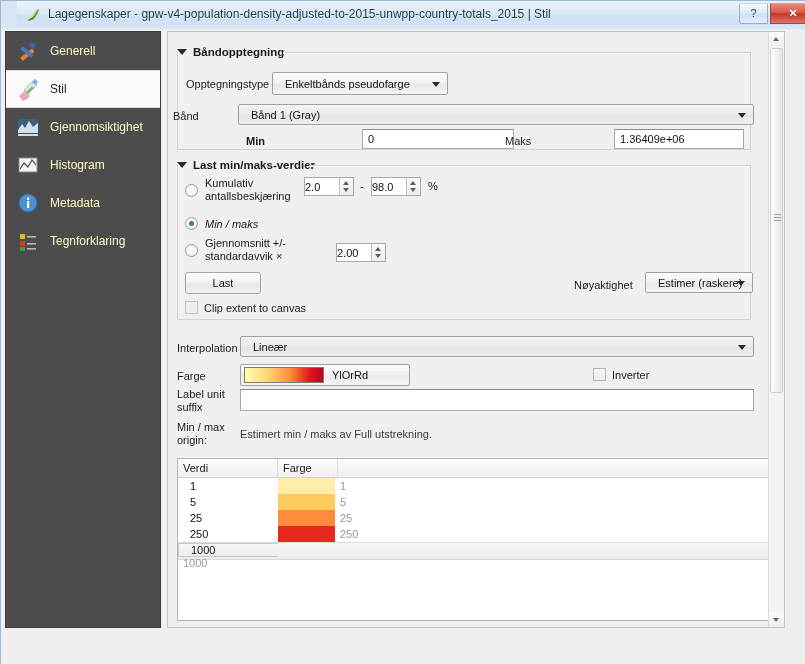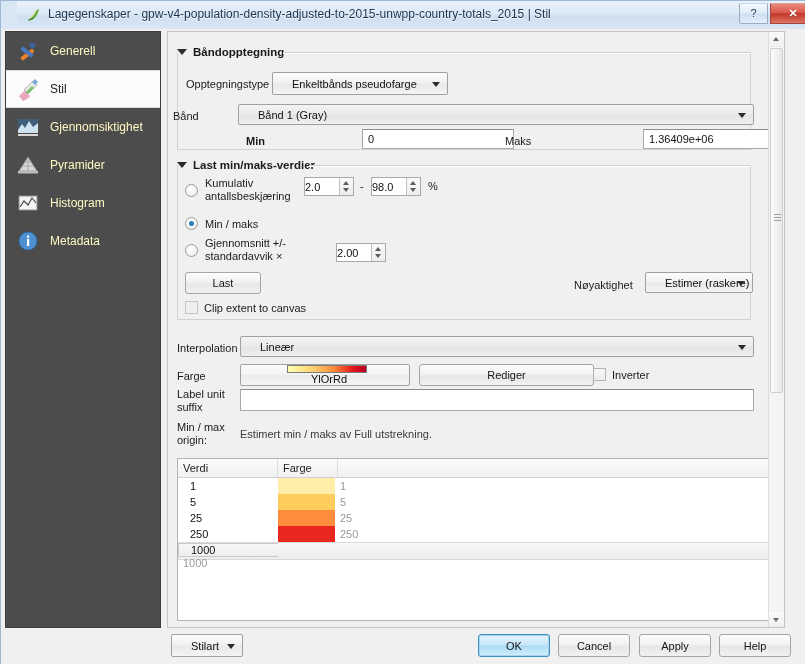--- a/index.html
+++ b/index.html
@@ -201,21 +201,21 @@
   .lbl.dim { color: #3a3a3a; }
 
   .combo {
     position: absolute;
     box-sizing: border-box;
     border: 1px solid #a0a0a0;
     border-radius: 2px;
     background: linear-gradient(to bottom, #fcfcfc 0%, #f2f2f2 45%, #e9e9e9 55%, #f4f4f4 100%);
     font-size: 11px;
     color: #111;
-    padding-left: 19px;
+    padding-left: 12px;
     display: flex; align-items: center;
     cursor: default;
   }
   .combo .carat {
     position: absolute; right: 7px; top: 50%;
     margin-top: -2px;
     width: 0; height: 0;
     border-left: 4px solid transparent;
     border-right: 4px solid transparent;
     border-top: 5px solid #2b2b2b;
@@ -308,21 +308,20 @@
 
   
   .ramp-combo {
     position: absolute;
     box-sizing: border-box;
     border: 1px solid #a0a0a0;
     border-radius: 2px;
     background: linear-gradient(to bottom, #fcfcfc 0%, #f1f1f1 50%, #eaeaea 52%, #f5f5f5 100%);
     display: flex; align-items: center;
     cursor: default;
-    flex-direction: column;
   }
   .ramp-swatch {
     width: 80px; height: 16px;
     margin-left: 3px;
     border: 1px solid #7a7a7a;
     box-sizing: border-box;
   }
   .ramp-name {
     margin-left: 8px;
     font-size: 11px;
@@ -434,47 +433,49 @@
 
       <div class="side-item">
         <svg class="side-icon" viewBox="0 0 26 26">
           <rect x="3" y="5" width="20" height="14" fill="#3f5f7a"></rect>
           <path d="M3 16 l4 -6 3 4 4 -7 4 6 5 -4 v10 H3 z" fill="#cfe2ef"></path>
           <rect x="3" y="20" width="20" height="2" fill="#d8d8d8"></rect>
         </svg>
         <span>Gjennomsiktighet</span>
       </div>
 
-      <div class="side-item">
-        <svg class="side-icon" viewBox="0 0 26 26">
-          <path d="M13 5 L22 19 H4 Z" fill="#d7d7d7" stroke="#8e8e8e" stroke-width="0.8"></path>
-          <path d="M13 5 L13 19" stroke="#9a9a9a" stroke-width="0.7"></path>
-          <path d="M7 14 h12 M9.5 10 h7" stroke="#9a9a9a" stroke-width="0.7"></path>
-          <rect x="3" y="19" width="20" height="2.5" fill="#bdbdbd"></rect>
-        </svg>
-        <span>Pyramider</span>
-      </div>
 
       <div class="side-item">
         <svg class="side-icon" viewBox="0 0 26 26">
           <rect x="4" y="6" width="18" height="14" fill="#f4f4f4" stroke="#8e8e8e" stroke-width="1"></rect>
           <polyline points="5,17 9,11 13,15 17,8 21,13" fill="none" stroke="#4a4a4a" stroke-width="1.2"></polyline>
         </svg>
         <span>Histogram</span>
       </div>
 
       <div class="side-item">
         <svg class="side-icon" viewBox="0 0 26 26">
           <circle cx="13" cy="13" r="9" fill="#4e90d0" stroke="#2f6ca8" stroke-width="1"></circle>
           <rect x="12" y="11" width="2.2" height="7" fill="#ffffff"></rect>
           <rect x="12" y="7.5" width="2.2" height="2.3" fill="#ffffff"></rect>
         </svg>
         <span>Metadata</span>
       </div>
 
+      <div class="side-item">
+        <svg class="side-icon" viewBox="0 0 26 26">
+          <rect x="5" y="6" width="5" height="5" fill="#e8b51e"></rect>
+          <rect x="5" y="13" width="5" height="5" fill="#d63b22"></rect>
+          <rect x="5" y="19" width="5" height="4" fill="#3f9b3f"></rect>
+          <rect x="12" y="8" width="9" height="1.6" fill="#b6b6b6"></rect>
+          <rect x="12" y="15" width="9" height="1.6" fill="#b6b6b6"></rect>
+          <rect x="12" y="20" width="9" height="1.6" fill="#b6b6b6"></rect>
+        </svg>
+        <span>Tegnforklaring</span>
+      </div>
     </div>
 
     <div class="main-panel">
       <div class="scroll-area">
 
         <div class="group-head" style="left:9px; top:14px;">
           <span class="tri"></span>
           <span>Båndopptegning</span>
         </div>
         <div class="grp-rule" style="left:115px; top:20px; width:468px;"></div>
@@ -490,21 +491,21 @@
         <div class="combo flat" style="left:70px; top:72px; width:516px; height:21px;">
           <span>Bånd 1 (Gray)</span>
           <span class="carat"></span>
         </div>
 
         <div class="lbl" style="left:78px; top:103px;font-weight:bold;">Min</div>
         <div class="field" style="left:194px; top:97px; width:152px; height:20px;">
           <span>0</span>
         </div>
         <div class="lbl" style="left:337px; top:103px;">Maks</div>
-        <div class="field" style="left:475px; top:97px; width:130px; height:20px;">
+        <div class="field" style="left:446px; top:97px; width:130px; height:20px;">
           <span>1.36409e+06</span>
         </div>
 
         <div class="group-head" style="left:9px; top:127px;">
           <span class="tri"></span>
           <span>Last min/maks-verdier</span>
         </div>
         <div class="grp-rule" style="left:141px; top:133px; width:442px;"></div>
         <div class="grp-box" style="left:9px; top:133px; width:574px; height:155px;"></div>
 
@@ -522,21 +523,21 @@
         <div class="spin" style="left:203px; top:145px; width:50px; height:19px;">
           <span>98.0</span>
           <span class="spin-btns">
               <i class="u"></i>
               <i class="d"></i>
             </span>
         </div>
         <div class="lbl" style="left:260px; top:148px;">%</div>
 
         <div class="radio on" style="left:17px; top:185px;"></div>
-        <div class="lbl" style="left:37px; top:186px;">Min / maks</div>
+        <div class="lbl" style="left:37px; top:186px;font-style:italic;">Min / maks</div>
 
         <div class="radio" style="left:17px; top:212px;"></div>
         <div class="lbl" style="left:37px; top:205px;">Gjennomsnitt +/-
 standardavvik ×</div>
         <div class="spin" style="left:136px; top:211px; width:50px; height:19px;margin-left:32px;">
           <span>2.00</span>
           <span class="spin-btns">
               <i class="u"></i>
               <i class="d"></i>
             </span>
@@ -557,21 +558,20 @@
           <span>Lineær</span>
           <span class="carat"></span>
         </div>
 
         <div class="lbl" style="left:9px; top:338px;">Farge</div>
         <div class="ramp-combo" style="left:72px; top:332px; width:170px; height:22px;">
           <span class="ramp-swatch" id="ramp-swatch" style="background: linear-gradient(to right, rgb(255, 255, 178) 0%, rgb(254, 217, 118) 28%, rgb(253, 141, 60) 58%, rgb(227, 26, 28) 82%, rgb(189, 0, 38) 100%);"></span>
           <span class="ramp-name">YlOrRd</span>
           <span class="carat"></span>
         </div>
-        <div class="btn" style="left:251px; top:332px; width:175px; height:22px;">Rediger</div>
         <div class="chk" style="left:425px; top:336px;"></div>
         <div class="lbl" style="left:444px; top:337px;">Inverter</div>
 
         <div class="lbl" style="left:9px; top:356px;">Label unit
 suffix</div>
         <div class="field" style="left:72px; top:357px; width:514px; height:22px;">
           <span></span>
         </div>
 
         <div class="lbl" style="left:9px; top:389px;">Min / max
@@ -624,25 +624,15 @@
               <span></span>
               <span></span>
           </div>
         </div>
         <div class="vs-arrow down">
             <i></i>
           </div>
       </div>
     </div>
 
-    <div class="bottom">
-      <div class="combo" style="left:170px; top:4px; width:72px; height:23px;">
-        <span>Stilart</span>
-        <span class="carat"></span>
-      </div>
-      <div class="btn default" style="left:477px; top:4px; width:72px; height:23px;">OK</div>
-      <div class="btn" style="left:557px; top:4px; width:72px; height:23px;">Cancel</div>
-      <div class="btn" style="left:638px; top:4px; width:72px; height:23px;">Apply</div>
-      <div class="btn" style="left:718px; top:4px; width:72px; height:23px;">Help</div>
-    </div>
 
   </div>
 </div>
 
 </body></html>

